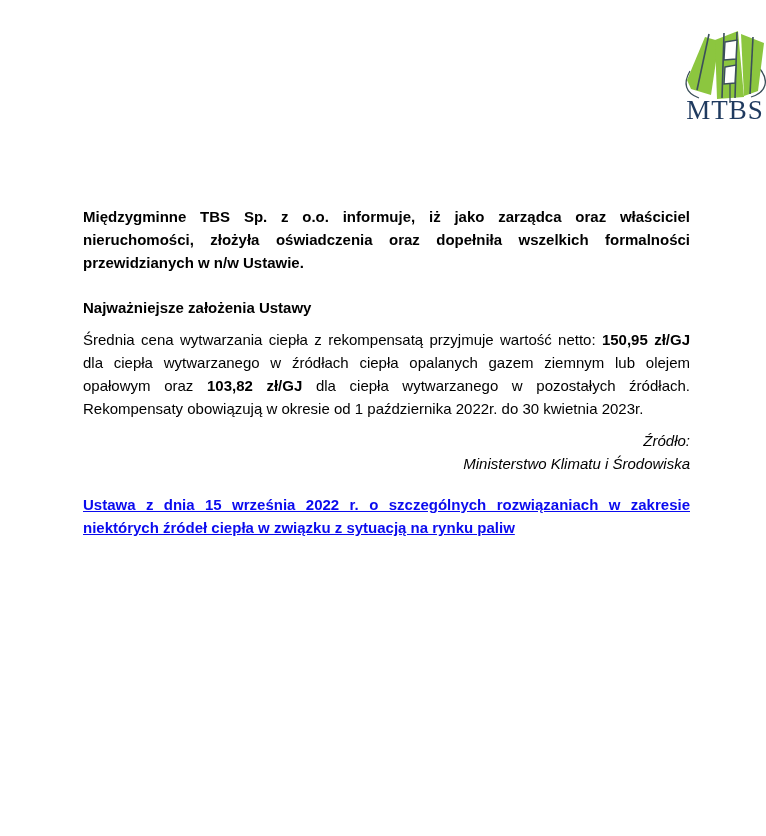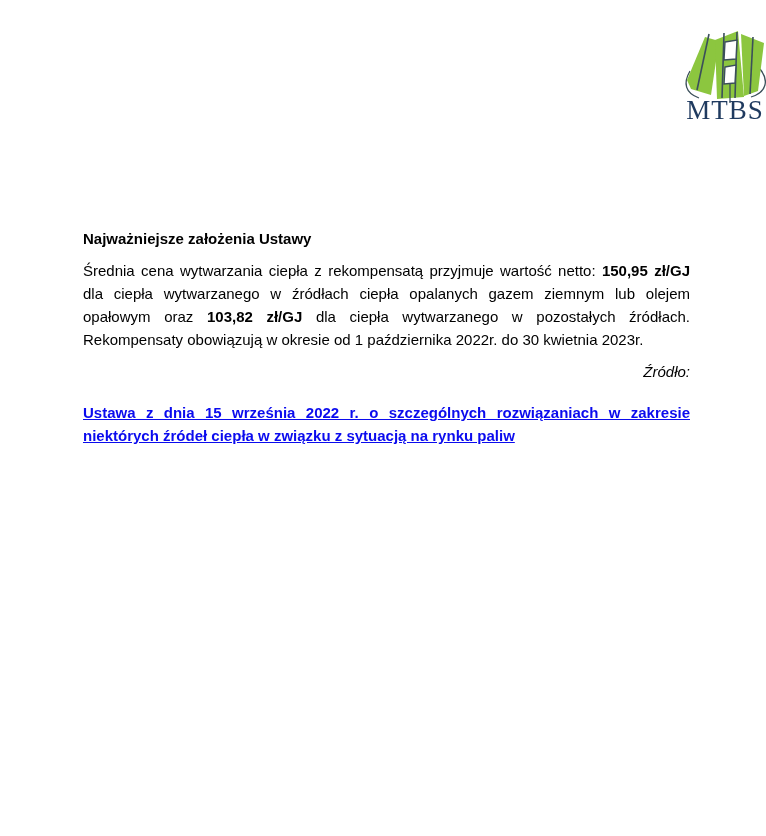--- a/index.html
+++ b/index.html
@@ -82,27 +82,29 @@
       <line class="ink" x1="72" y1="67" x2="75" y2="10"></line>
       <polygon class="window" points="47,15 59,13 58,32 46,33"></polygon>
       <polygon class="window" points="47,40 58,38 57,56 46,57"></polygon>
       <line class="ink-thin" x1="52" y1="56" x2="52" y2="76"></line>
     </svg>
     <div class="logo-text">MTBS</div>
   </div>
 
   <div class="content">
 
+    <p class="intro">Międzygminne TBS Sp. z o.o. informuje, iż jako zarządca oraz właściciel nieruchomości, złożyła oświadczenia oraz dopełniła wszelkich formalności przewidzianych w n/w Ustawie.</p>
 
     <p class="heading">Najważniejsze założenia Ustawy</p>
 
 
 
     <p><span>Średnia cena wytwarzania ciepła z rekompensatą przyjmuje wartość netto: </span><strong>150,95 zł/GJ</strong><span> dla ciepła wytwarzanego w źródłach ciepła opalanych gazem ziemnym lub olejem opałowym oraz </span><strong>103,82 zł/GJ</strong><span> dla ciepła wytwarzanego w pozostałych źródłach. Rekompensaty obowiązują w okresie od 1 października 2022r. do 30 kwietnia 2023r.</span></p>
 
     <div class="source">
       <div>Źródło:</div>
+      <div>Ministerstwo Klimatu i Środowiska</div>
     </div>
 
     <a class="law-link" href="#">Ustawa z dnia 15 września 2022 r. o szczególnych rozwiązaniach w zakresie niektórych źródeł ciepła w związku z sytuacją na rynku paliw</a>
 
   </div>
 </div>
 
 </body></html>

